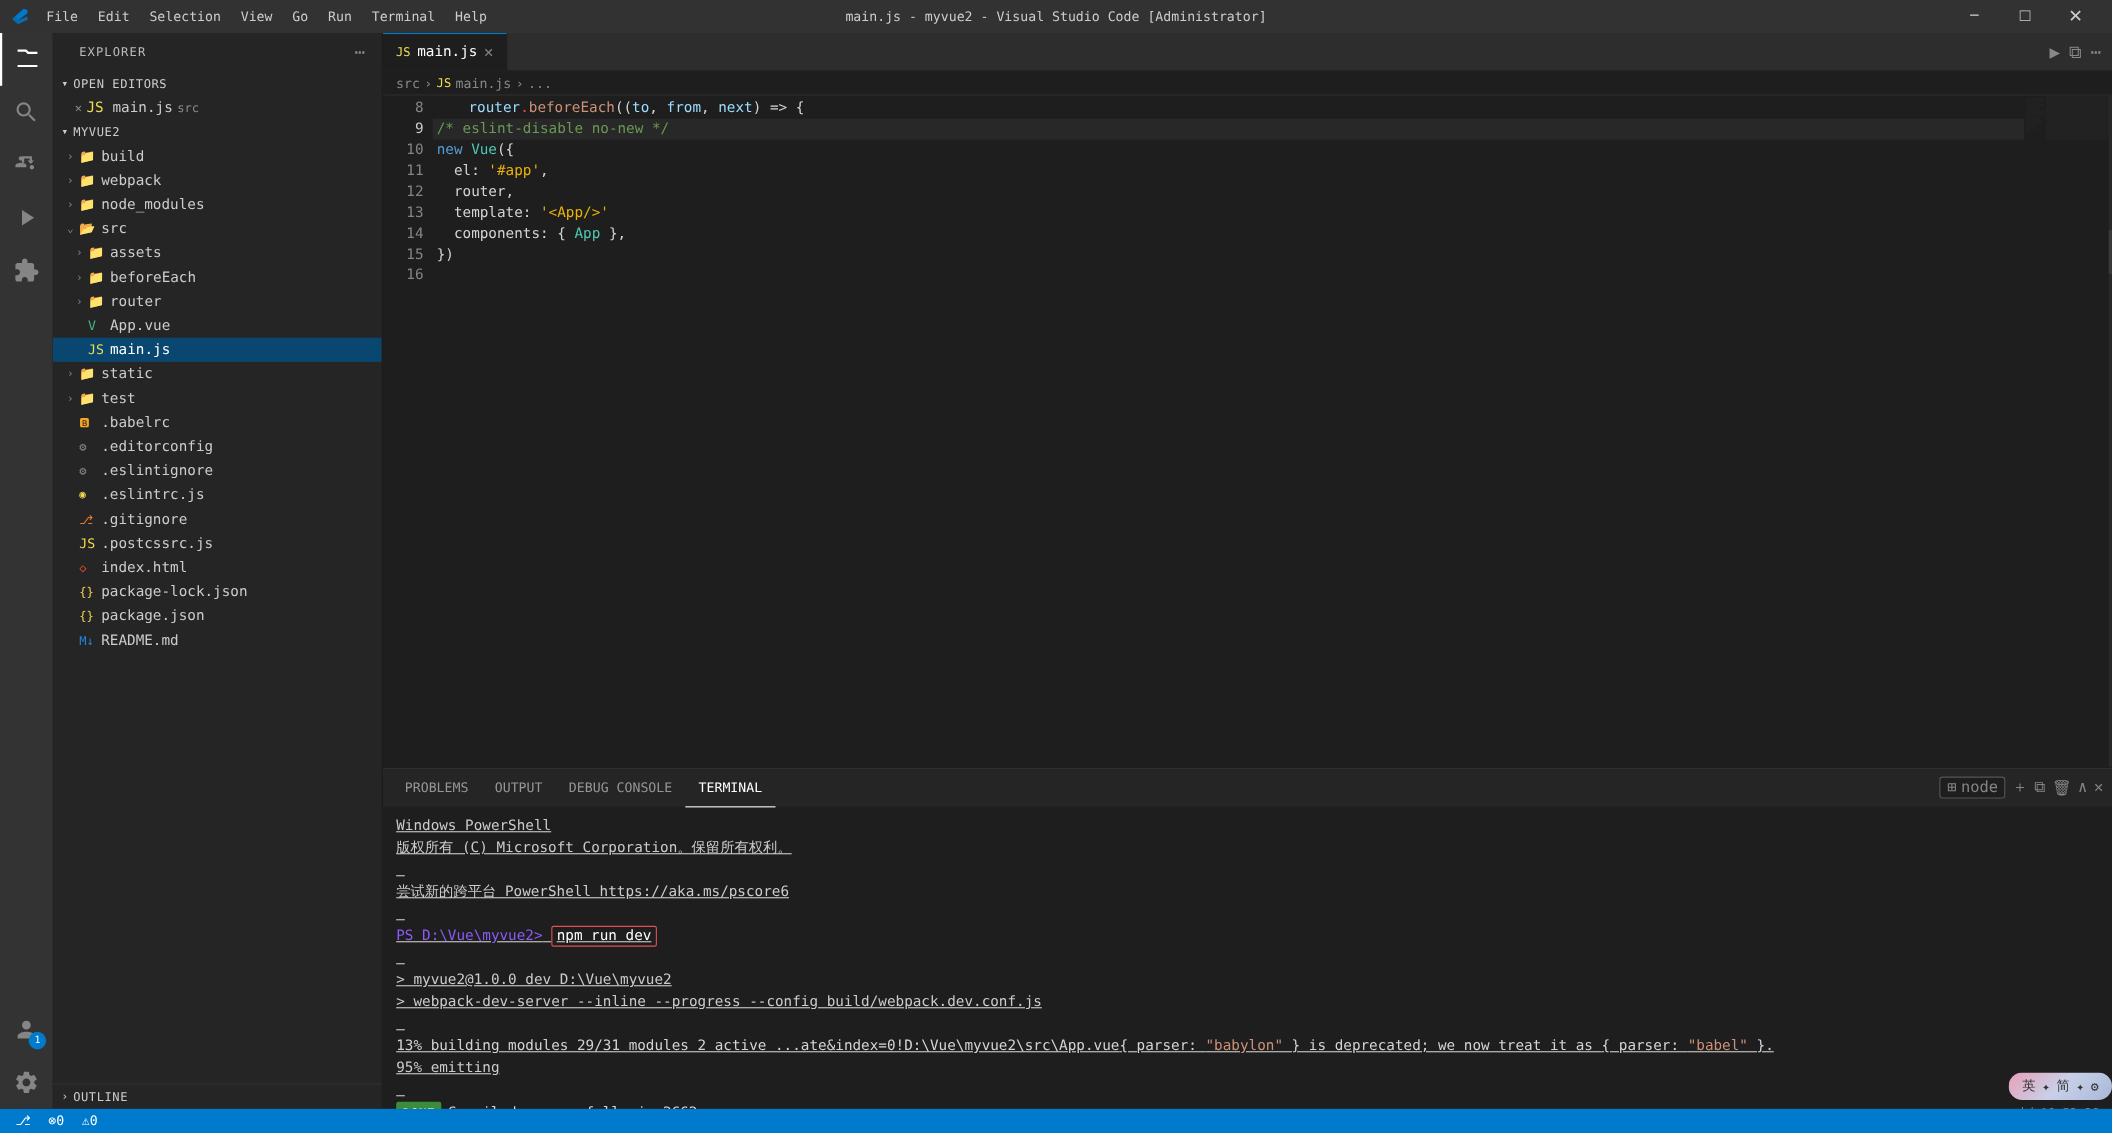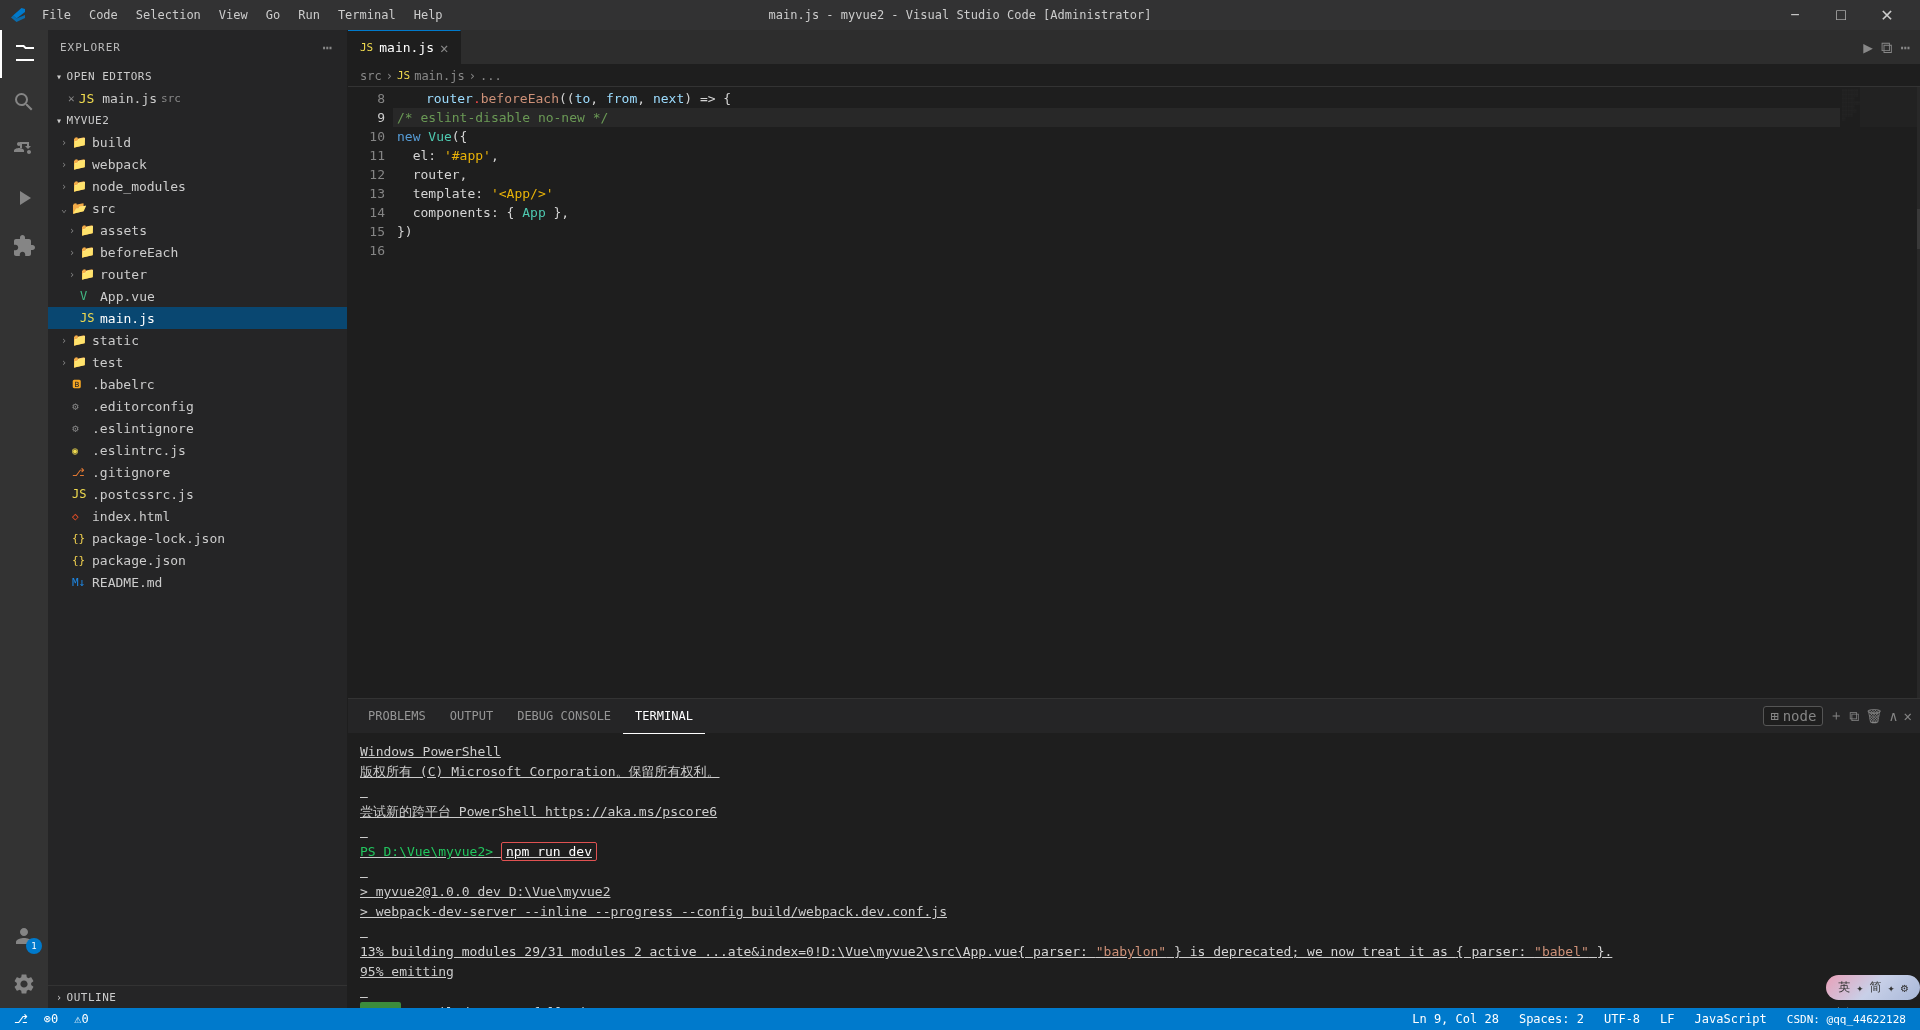--- a/index.html
+++ b/index.html
@@ -46,20 +46,21 @@
     
     .sidebar {
       width: 300px; background: #252526; display: flex; flex-direction: column;
       flex-shrink: 0; border-right: 1px solid #1e1e1e; font-size: 13px; color: #ccc;
       overflow: hidden;
     }
     .sidebar-header {
       height: 35px; display: flex; align-items: center; justify-content: space-between;
       padding: 0 12px; color: #bbb; font-size: 11px; text-transform: uppercase; letter-spacing: 1px;
       flex-shrink: 0;
+      margin-left: 12px;
     }
     .sidebar-header-actions { display: flex; gap: 4px; }
     .sidebar-header-actions span { cursor: pointer; font-size: 16px; color: #888; padding: 2px; }
     .sidebar-section { padding: 0; }
     .section-header {
       height: 22px; display: flex; align-items: center; padding: 0 8px; cursor: pointer;
       color: #ccc; font-size: 11px; text-transform: uppercase; letter-spacing: 0.5px;
       user-select: none;
     }
     .section-chevron { margin-right: 4px; font-size: 10px; }
@@ -148,21 +149,21 @@
     .terminal-tab-actions { margin-left: auto; display: flex; align-items: center; gap: 6px; }
     .terminal-tab-actions span { color: #858585; cursor: pointer; font-size: 14px; }
     .node-badge {
       background: #1e1e1e; border: 1px solid #555; color: #ccc; font-size: 11px;
       padding: 1px 6px; border-radius: 3px; display: flex; align-items: center; gap: 4px;
     }
     .terminal-content {
       flex: 1; padding: 8px 12px; font-family: 'Consolas', monospace; font-size: 13px;
       color: #ccc; overflow-y: auto; line-height: 20px; text-decoration: underline;
     }
-    .terminal-content .ps-prompt { color: #22c55e; }
+    .terminal-content .ps-prompt { color: #8b5cf6; }
     .terminal-content .npm-cmd {
       background: none; border: 1px solid #e05252; color: #fff;
       padding: 1px 4px; border-radius: 2px;
     }
     .terminal-content .done-badge {
       background: #3c8c3c; color: #fff; padding: 1px 6px; border-radius: 2px; font-size: 12px;
     }
     @keyframes blink { 0%,100%{opacity:1} 50%{opacity:0} }
 
     
@@ -201,21 +202,21 @@
 <div class="titlebar">
   <div class="titlebar-left">
     <span class="vscode-icon">
       <svg viewBox="0 0 16 16" fill="none" xmlns="http://www.w3.org/2000/svg">
         <path d="M11.5 1L3 8.5 6.5 11.5 15 5V2L11.5 1Z" fill="#007acc"></path>
         <path d="M3 8.5L1 10.5 6.5 15 15 11V8L6.5 11.5 3 8.5Z" fill="#007acc" opacity="0.8"></path>
       </svg>
     </span>
     <div class="titlebar-menu">
       <span>File</span>
-      <span>Code</span>
+      <span>Edit</span>
       <span>Selection</span>
       <span>View</span>
       <span>Go</span>
       <span>Run</span>
       <span>Terminal</span>
       <span>Help</span>
     </div>
   </div>
   <span class="titlebar-title">main.js - myvue2 - Visual Studio Code [Administrator]</span>
   <div class="titlebar-controls">
@@ -579,40 +580,20 @@
     </div>
     <div class="status-item status-error">
       <span>⊗</span>
       <span> 0</span>
     </div>
     <div class="status-item">
       <span>⚠</span>
       <span> 0</span>
     </div>
   </div>
-  <div class="status-right">
-    <div class="status-item">
-      <span>Ln 9, Col 28</span>
-    </div>
-    <div class="status-item">
-      <span>Spaces: 2</span>
-    </div>
-    <div class="status-item">
-      <span>UTF-8</span>
-    </div>
-    <div class="status-item">
-      <span>LF</span>
-    </div>
-    <div class="status-item">
-      <span>JavaScript</span>
-    </div>
-    <div class="status-item">
-      <span style="font-size:11px;">CSDN: @qq_44622128</span>
-    </div>
-  </div>
 </div>
 
 <div style="position:fixed;bottom:30px;right:0;background:linear-gradient(135deg,#e8a0b8,#c8d0e8,#a8b8d8);border-radius:20px;padding:4px 12px;font-size:12px;color:#333;display:flex;align-items:center;gap:6px;z-index:9999;">
   <span>英</span>
   <span>✦</span>
   <span>简</span>
   <span>✦</span>
   <span>⚙</span>
 </div>
 

